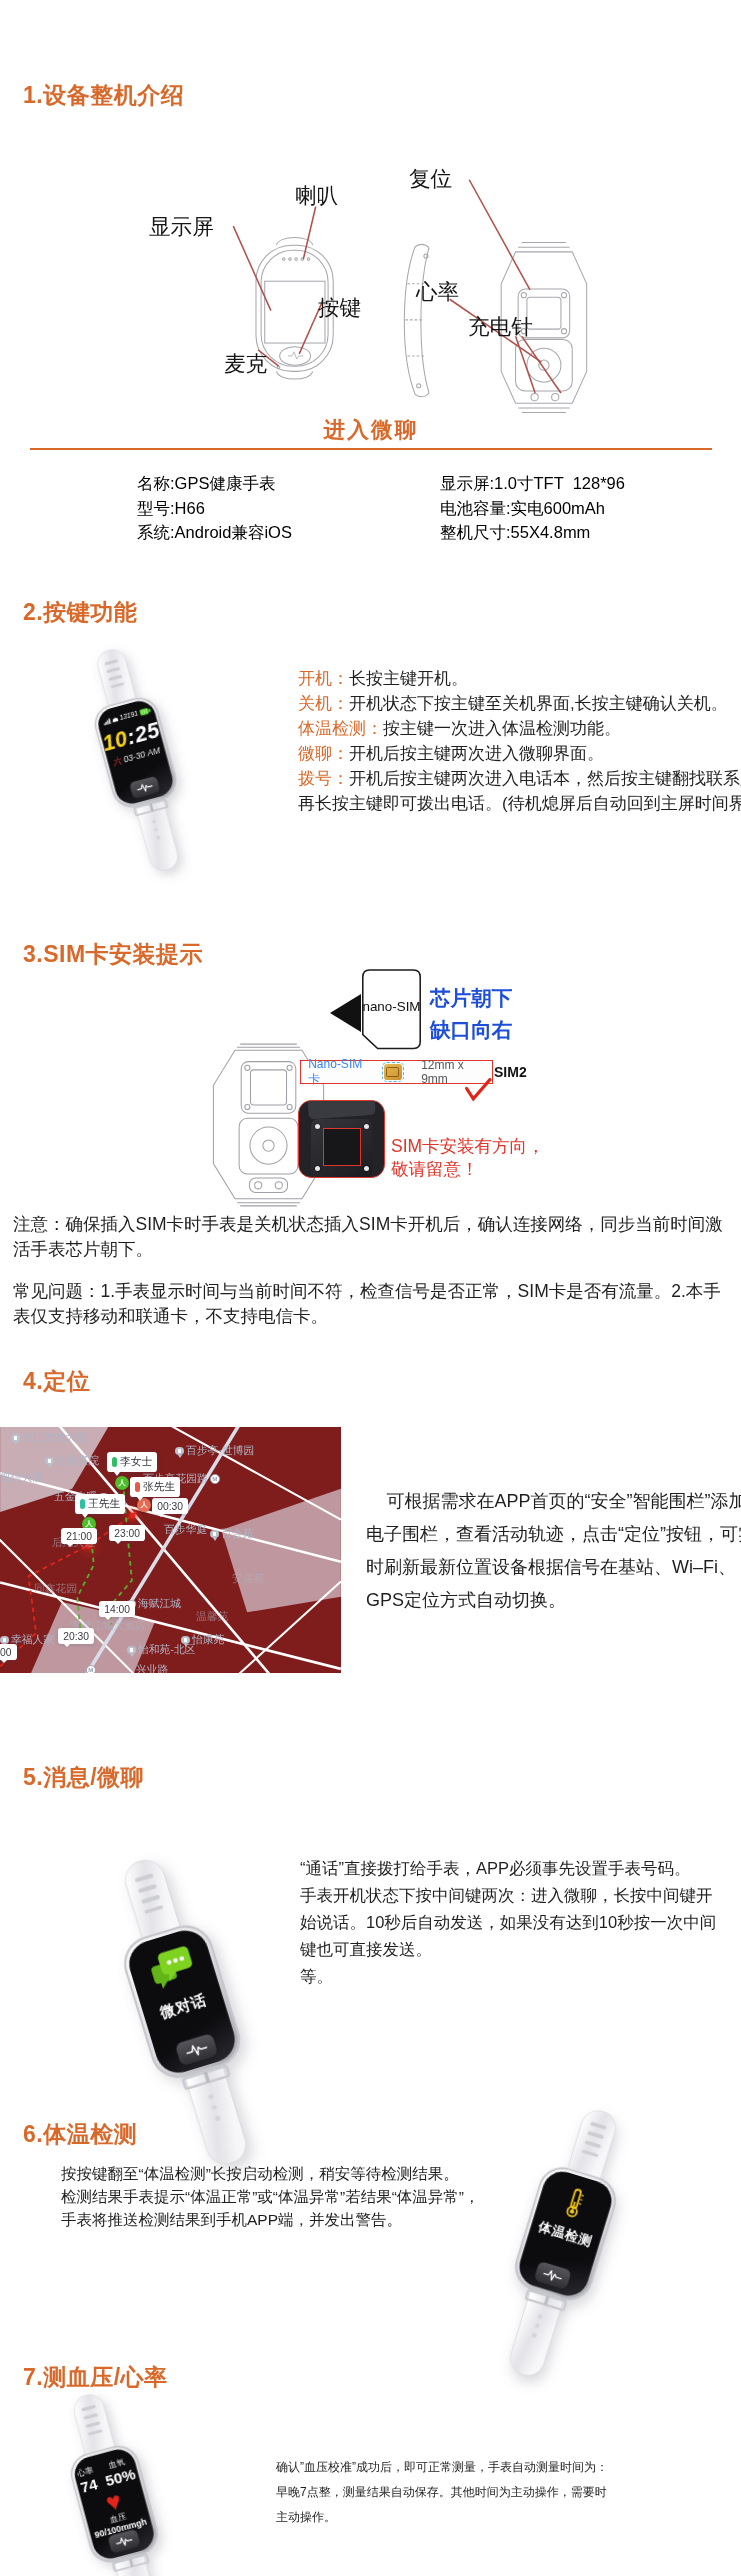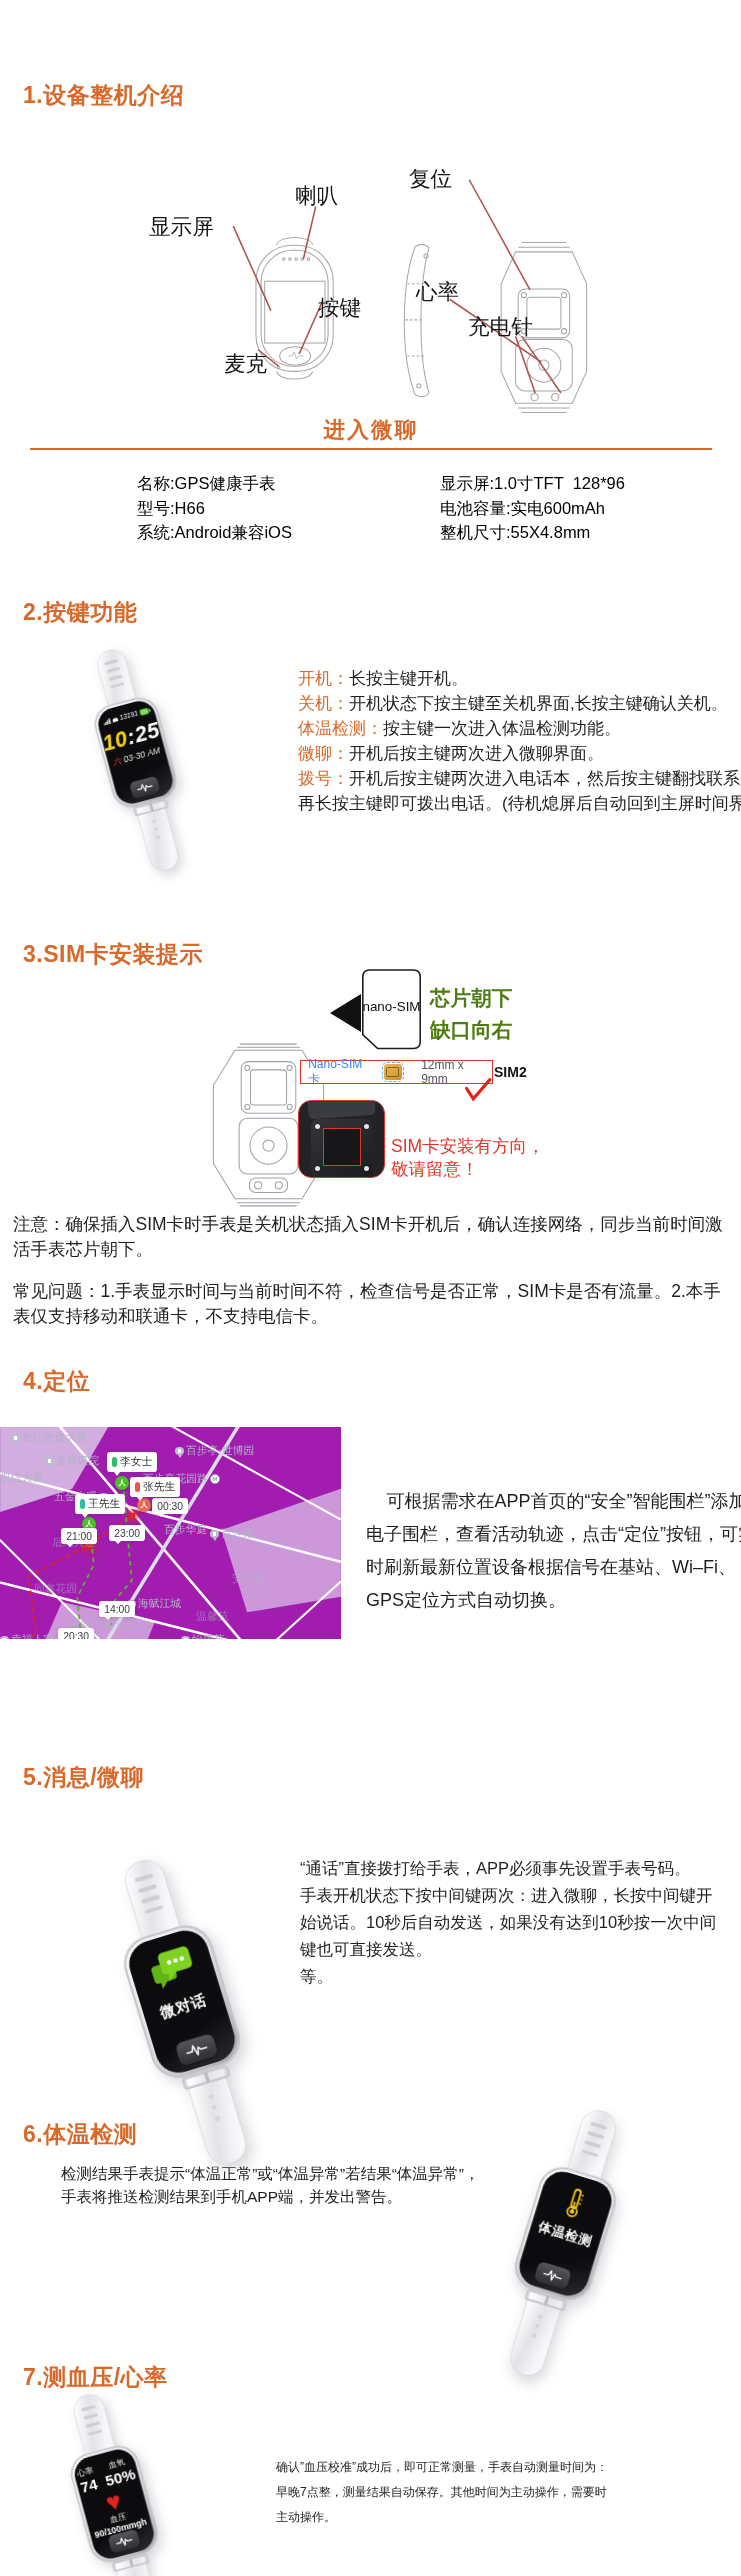--- a/index.html
+++ b/index.html
@@ -68,38 +68,38 @@
   .s7-col{text-align:center;}
   .s7-lab{font-size:12.4px;color:#e2e2e2;}
   .s7-val{font-size:23px;color:#fff;font-weight:bold;}
   .s7-heart{font-size:38px;line-height:36px;color:#E3241B;margin-top:1px;}
   .s7-lab2{font-size:12.4px;color:#e2e2e2;margin-top:0px;}
   .s7-bp{font-size:13.4px;color:#fff;font-weight:bold;}
 
   
   .sim-arrow{position:absolute;left:330px;top:994px;width:0;height:0;border-top:19.6px solid transparent;border-bottom:19.6px solid transparent;border-right:31px solid #111;}
   .sim-card-label{position:absolute;left:361px;top:999px;width:61px;text-align:center;font-size:13.4px;color:#111;}
-  .sim-orient{position:absolute;left:430px;top:982px;font-size:20.6px;font-weight:600;color:#4d7c0f;line-height:32px;white-space:nowrap;}
+  .sim-orient{position:absolute;left:430px;top:982px;font-size:20.6px;font-weight:600;color:#1d4ed8;line-height:32px;white-space:nowrap;}
   .sim-row{position:absolute;left:300px;top:1060px;width:193px;height:24px;border:1.5px solid var(--red);display:flex;align-items:center;padding:0 7.2px;background:#fdfdfd;}
   .sim-row .nm{font-size:12px;color:#3b82f6;}
   .sim-chip{margin-left:17.5px;width:20.6px;height:16px;border-radius:3.1px;background:linear-gradient(145deg,#ECБ? ,#C98F2E);background:linear-gradient(145deg,#EABB55,#C98F2E);outline:1px dashed #58B7E8;outline-offset:1.5px;position:relative;}
   .sim-chip::after{content:"";position:absolute;inset:2.6px;border:0.5px solid rgba(120,75,10,.8);border-radius:1.5px;}
   .sim-row .sz{font-size:12px;color:#55565c;margin-left:19.6px;}
   .sim2{position:absolute;left:494px;top:1064px;font-size:14px;font-weight:bold;color:#141414;}
   .sim-check{position:absolute;left:465px;top:1078px;}
   .sim-photo{position:absolute;left:298px;top:1100px;width:87px;height:78px;border:1.5px solid var(--red);border-radius:13.4px;overflow:hidden;background:#232327;}
   .sim-photo .strap{position:absolute;left:9.3px;top:-7.2px;width:67px;height:23px;background:#3a3a41;border-radius:5.2px;transform:rotate(-4deg);}
   .sim-photo .plate{position:absolute;left:12.4px;top:17.5px;width:61px;height:61px;background:linear-gradient(150deg,#34343a,#1b1b1f);border-radius:7.2px;}
   .sim-photo .slot{position:absolute;left:24px;top:27px;width:38px;height:38px;border:1.5px solid var(--red);background:#17171a;}
   .sim-photo .screw{position:absolute;width:5.2px;height:5.2px;border-radius:50%;background:#e7e7ea;box-shadow:0 0 1.5px #000;}
   .sim-warn{position:absolute;left:391px;top:1135px;font-size:17.5px;color:var(--red);line-height:23px;white-space:nowrap;}
   .sim-note{position:absolute;left:13px;width:720px;font-size:17.5px;color:var(--ink);line-height:25px;}
 
   
-  #map{position:absolute;left:0;top:1427px;width:341px;height:212px;background:#a21caf;overflow:hidden;}
+  #map{position:absolute;left:0;top:1427px;width:341px;height:246px;background:#7f1d1d;overflow:hidden;}
   .m-place{position:absolute;font-size:10.8px;color:#AEB5C6;white-space:nowrap;display:flex;align-items:center;gap:2.1px;}
   .m-pin{display:inline-block;width:8.8px;height:8.8px;border-radius:50%;background:#B9C0CE;position:relative;}
   .m-pin::after{content:"";position:absolute;left:2.6px;top:2.1px;width:3.6px;height:4.1px;background:#fff;}
   .m-pin::before{content:"";position:absolute;left:2.6px;bottom:-2.6px;border-left:2.1px solid transparent;border-right:2.1px solid transparent;border-top:3.1px solid #B9C0CE;}
   .m-metro{display:inline-flex;align-items:center;justify-content:center;width:9.8px;height:9.8px;border-radius:50%;border:1px solid #9AA1B4;color:#9AA1B4;font-size:6.2px;font-weight:bold;background:#fff;}
   .m-time{position:absolute;background:#fff;border-radius:3.1px;padding:2.6px 5.2px;font-size:10.3px;color:#3a3a44;box-shadow:0 1px 3.6px rgba(60,70,110,.22);white-space:nowrap;}
   .m-time::after{content:"";position:absolute;left:6.2px;bottom:-3.1px;border-left:3.1px solid transparent;border-right:3.1px solid transparent;border-top:3.6px solid #fff;}
   .m-person{position:absolute;background:#fff;border-radius:3.1px;padding:3.1px 5.2px;font-size:10.8px;color:#33333d;box-shadow:0 1px 4.1px rgba(60,70,110,.25);display:flex;align-items:center;gap:3.1px;white-space:nowrap;}
   .m-person::after{content:"";position:absolute;left:7.2px;bottom:-3.6px;border-left:3.6px solid transparent;border-right:3.6px solid transparent;border-top:4.1px solid #fff;}
   .m-thermo{display:inline-block;width:4.6px;height:9.3px;border-radius:2.6px;}
@@ -438,20 +438,21 @@
     <div>“通话”直接拨打给手表，APP必须事先设置手表号码。</div>
     <div>手表开机状态下按中间键两次：进入微聊，长按中间键开</div>
     <div>始说话。10秒后自动发送，如果没有达到10秒按一次中间</div>
     <div>键也可直接发送。</div>
     <div>等。</div>
   </div>
 
   <div class="sec-title" style="left:23px;top:2119px;">6.体温检测</div>
 
   <div class="body-lines s6-text">
+    <div>按按键翻至“体温检测”长按启动检测，稍安等待检测结果。</div>
     <div>检测结果手表提示“体温正常”或“体温异常”若结果“体温异常”，</div>
     <div>手表将推送检测结果到手机APP端，并发出警告。</div>
   </div>
 
   <div class="watch" style="left:549px;top:2111px;transform:rotate(17deg) scale(.75);transform-origin:top center;">
     <div class="w-strap w-strap-top">
       <div class="w-slot"></div>
         <div class="w-slot"></div>
         <div class="w-slot"></div>
         <div class="w-slot"></div>

